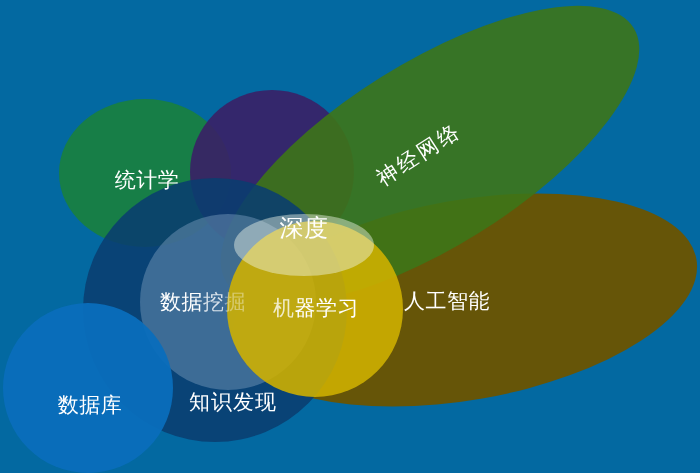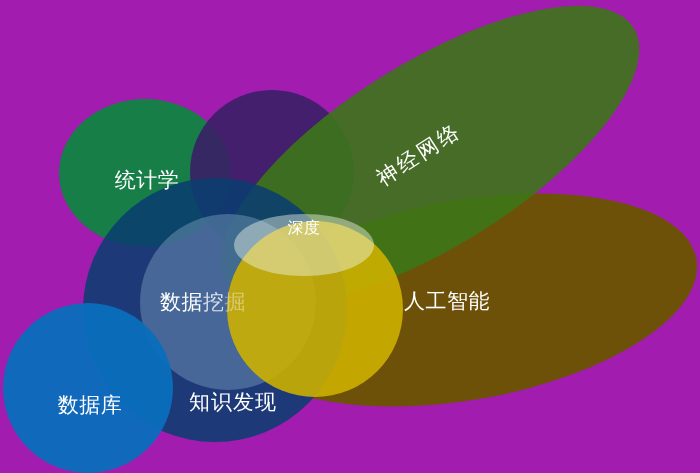--- a/index.html
+++ b/index.html
@@ -1,17 +1,17 @@
 <!DOCTYPE html>
 <html><head>
 <meta charset="utf-8">
 <style>
   html,body{margin:0;padding:0;background:#fff;}
   .stage{
-    position:relative;width:700px;height:473px;background:#a21caf;
+    position:relative;width:700px;height:473px;background:#0369a1;
     overflow:hidden;font-family:"Liberation Sans","DejaVu Sans",sans-serif;
   }
   .shape{position:absolute;border-radius:50%;}
   
   .s-statistics{left:59px;top:99px;width:172px;height:148px;}
   .s-pattern{left:190px;top:90px;width:164px;height:164px;}
   .s-ai{left:230px;top:200px;width:470px;height:200px;transform:rotate(-10deg);}
   .s-neural{left:190px;top:63px;width:480px;height:184px;transform:rotate(-32deg);}
   .s-kd{left:83px;top:178px;width:264px;height:264px;}
   .s-dm{left:140px;top:214px;width:176px;height:176px;}
@@ -19,21 +19,21 @@
   .s-ml{left:227px;top:221px;width:176px;height:176px;}
   .s-deep{left:234px;top:214px;width:140px;height:62px;}
 
   .label{
     position:absolute;color:#ffffff;font-size:21px;line-height:26px;
     letter-spacing:0.5px;text-align:center;white-space:nowrap;font-weight:400;
   }
   .l-statistics{left:97px;top:167px;width:100px;}
   .l-pattern{left:222px;top:158px;width:100px;}
   .l-neural{left:350px;top:141px;width:140px;height:30px;transform:rotate(-33deg);letter-spacing:3px;}
-  .l-deep{left:272px;top:216px;width:64px;font-size:16px;line-height:24px;}
+  .l-deep{left:272px;top:216px;width:64px;font-size:24px;line-height:24px;}
   .l-dm{left:155px;top:289px;width:96px;}
   .l-ml{left:268px;top:295px;width:96px;}
   .l-ai{left:399px;top:288px;width:96px;text-align:center;}
   .l-db{left:54px;top:376px;width:72px;margin-top:16px;}
   .l-kd{left:185px;top:389px;width:96px;letter-spacing:1px;}
 
   .op100{opacity:1;}
   .op85{opacity:0.85;}
   .op80{opacity:0.8;}
   .op78{opacity:0.78;}
@@ -61,20 +61,23 @@
   <div class="label l-neural">神经网络</div>
 
   <div class="label l-deep">
     <div>深度</div>
   </div>
 
   <div class="label l-dm">
     <span class="op100">数据</span><span class="op80">挖</span><span class="op38">掘</span>
   </div>
 
+  <div class="label l-ml">
+    <span class="op78">机</span><span class="op100">器学习</span>
+  </div>
 
   <div class="label l-ai">人工智能</div>
 
   <div class="label l-db">数据库</div>
 
   <div class="label l-kd">知识发现</div>
 
 </div>
 
 </body></html>

